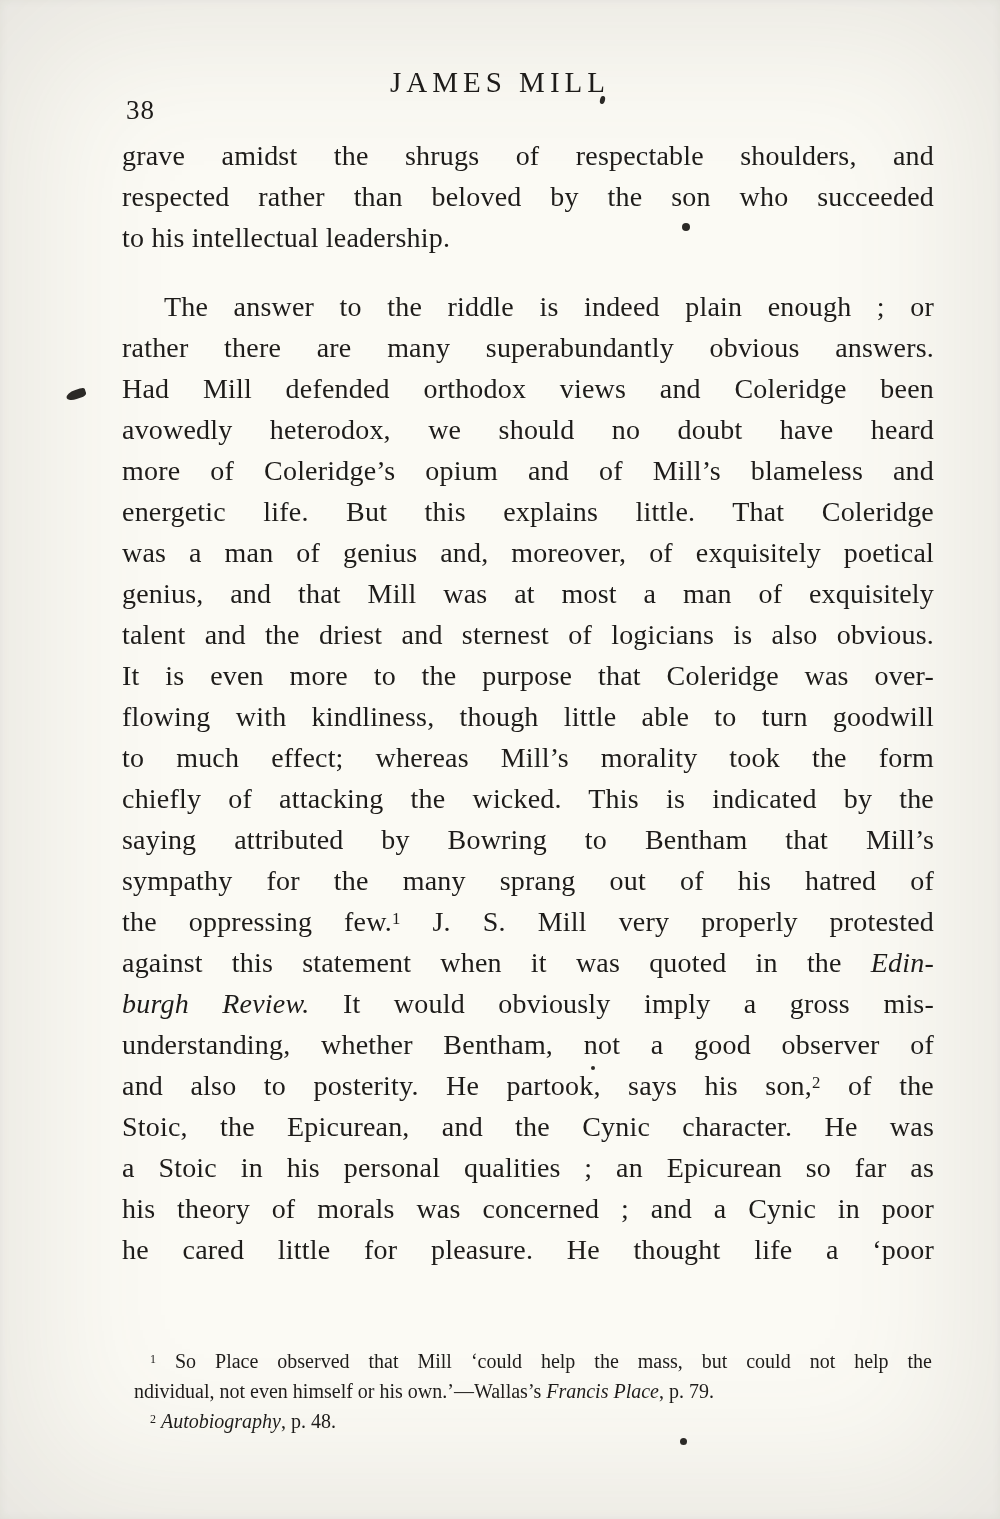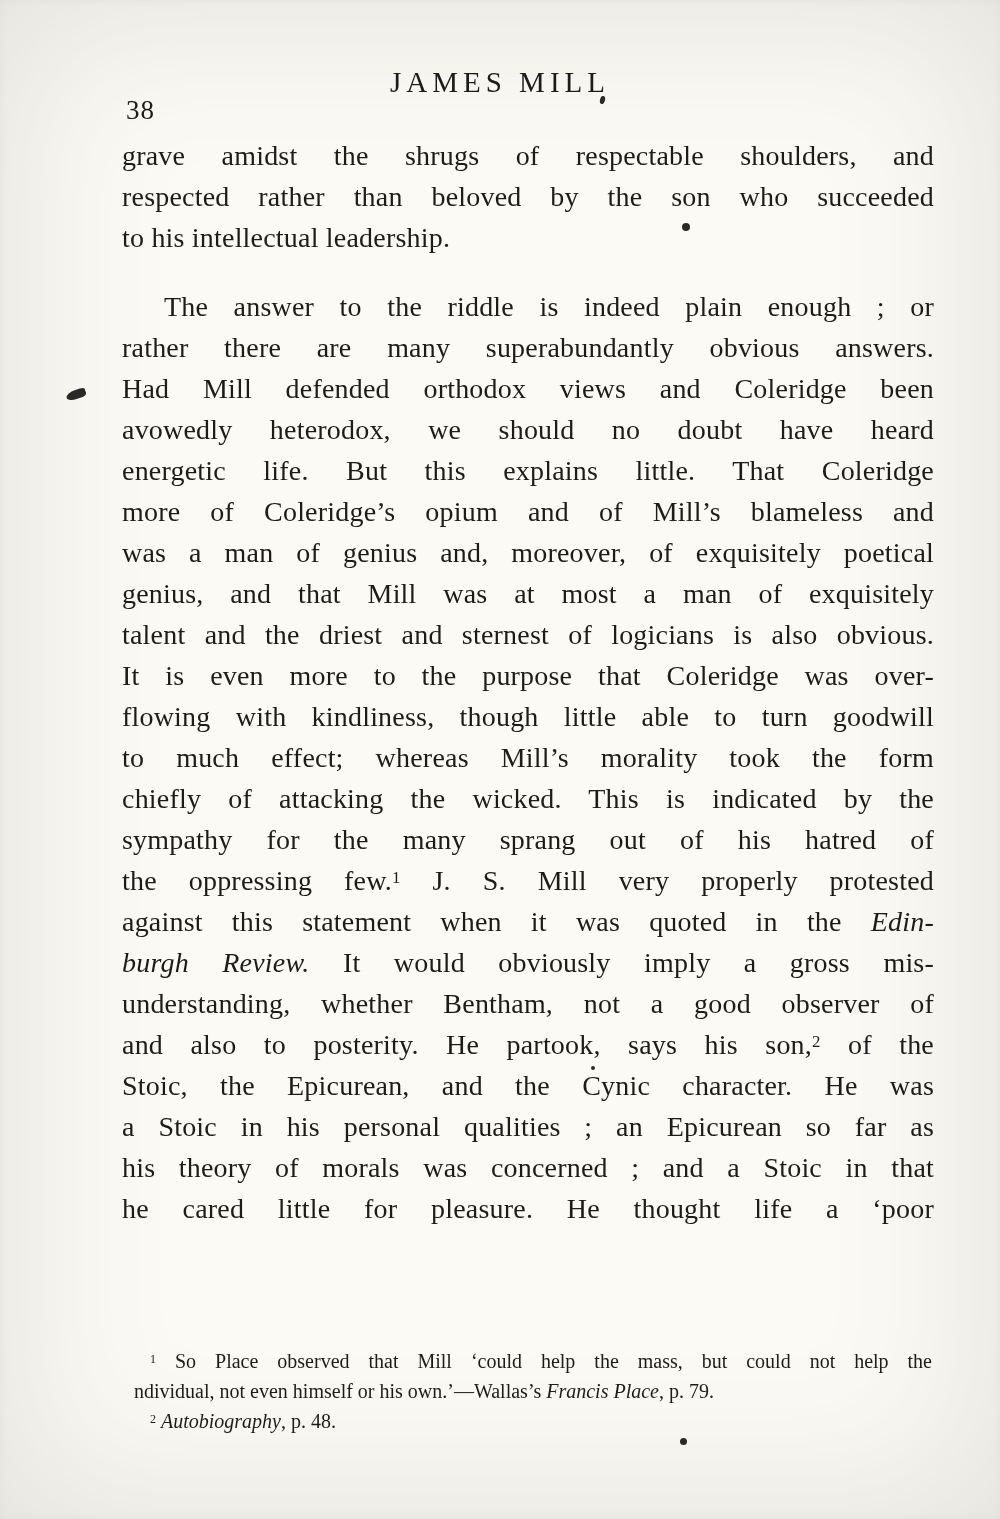--- a/index.html
+++ b/index.html
@@ -66,38 +66,39 @@
   </div>
 
   <div class="body-text">
       <div class="bline just"><span>grave amidst the shrugs of respectable shoulders, and</span></div>
       <div class="bline just"><span>respected rather than beloved by the son who succeeded</span></div>
       <div class="bline nojust"><span>to his intellectual leadership.</span></div>
       <div class="bline just ind"><span>The answer to the riddle is indeed plain enough ; or</span></div>
       <div class="bline just"><span>rather there are many superabundantly obvious answers.</span></div>
       <div class="bline just"><span>Had Mill defended orthodox views and Coleridge been</span></div>
       <div class="bline just"><span>avowedly heterodox, we should no doubt have heard</span></div>
+      <div class="bline just"><span>more of Coleridge’s opium and of Mill’s blameless and</span></div>
       <div class="bline just"><span>energetic life.  But this explains little.  That Coleridge</span></div>
-      <div class="bline just"><span>more of Coleridge’s opium and of Mill’s blameless and</span></div>
       <div class="bline just"><span>was a man of genius and, moreover, of exquisitely poetical</span></div>
       <div class="bline just"><span>genius, and that Mill was at most a man of exquisitely</span></div>
       <div class="bline just"><span>talent and the driest and sternest of logicians is also obvious.</span></div>
       <div class="bline just"><span>It is even more to the purpose that Coleridge was over-</span></div>
       <div class="bline just"><span>flowing with kindliness, though little able to turn goodwill</span></div>
       <div class="bline just"><span>to much effect; whereas Mill’s morality took the form</span></div>
       <div class="bline just"><span>chiefly of attacking the wicked.  This is indicated by the</span></div>
+      <div class="bline just"><span>saying attributed by Bowring to Bentham that Mill’s</span></div>
       <div class="bline just"><span>sympathy for the many sprang out of his hatred of</span></div>
       <div class="bline just"><span>the oppressing few.</span><sup>1</sup><span>  J. S. Mill very properly protested</span></div>
       <div class="bline just"><span>against this statement when it was quoted in the </span><i>Edin-</i></div>
       <div class="bline just"><i>burgh Review.</i><span>  It would obviously imply a gross mis-</span></div>
       <div class="bline just"><span>understanding, whether Bentham, not a good observer of</span></div>
       <div class="bline just"><span>and also to posterity.  He partook, says his son,</span><sup>2</sup><span> of the</span></div>
       <div class="bline just"><span>Stoic, the Epicurean, and the Cynic character.  He was</span></div>
       <div class="bline just"><span>a Stoic in his personal qualities ; an Epicurean so far as</span></div>
-      <div class="bline just"><span>his theory of morals was concerned ; and a Stoic in that</span></div>
+      <div class="bline just"><span>his theory of morals was concerned ; and a Cynic in poor</span></div>
       <div class="bline just"><span>he cared little for pleasure.  He thought life a ‘poor</span></div>
     </div>
 
   <div class="footnotes">
       <div class="fline just ind"><sup>1</sup><span> So Place observed that Mill ‘could help the mass, but could not help the</span></div>
       <div class="fline nojust"><span>ndividual, not even himself or his own.’—Wallas’s </span><i>Francis Place</i><span>, p. 79.</span></div>
       <div class="fline nojust ind"><sup>2</sup><span> </span><i>Autobiography</i><span>, p. 48.</span></div>
     </div>
 
   <span class="ink m-head"></span>

